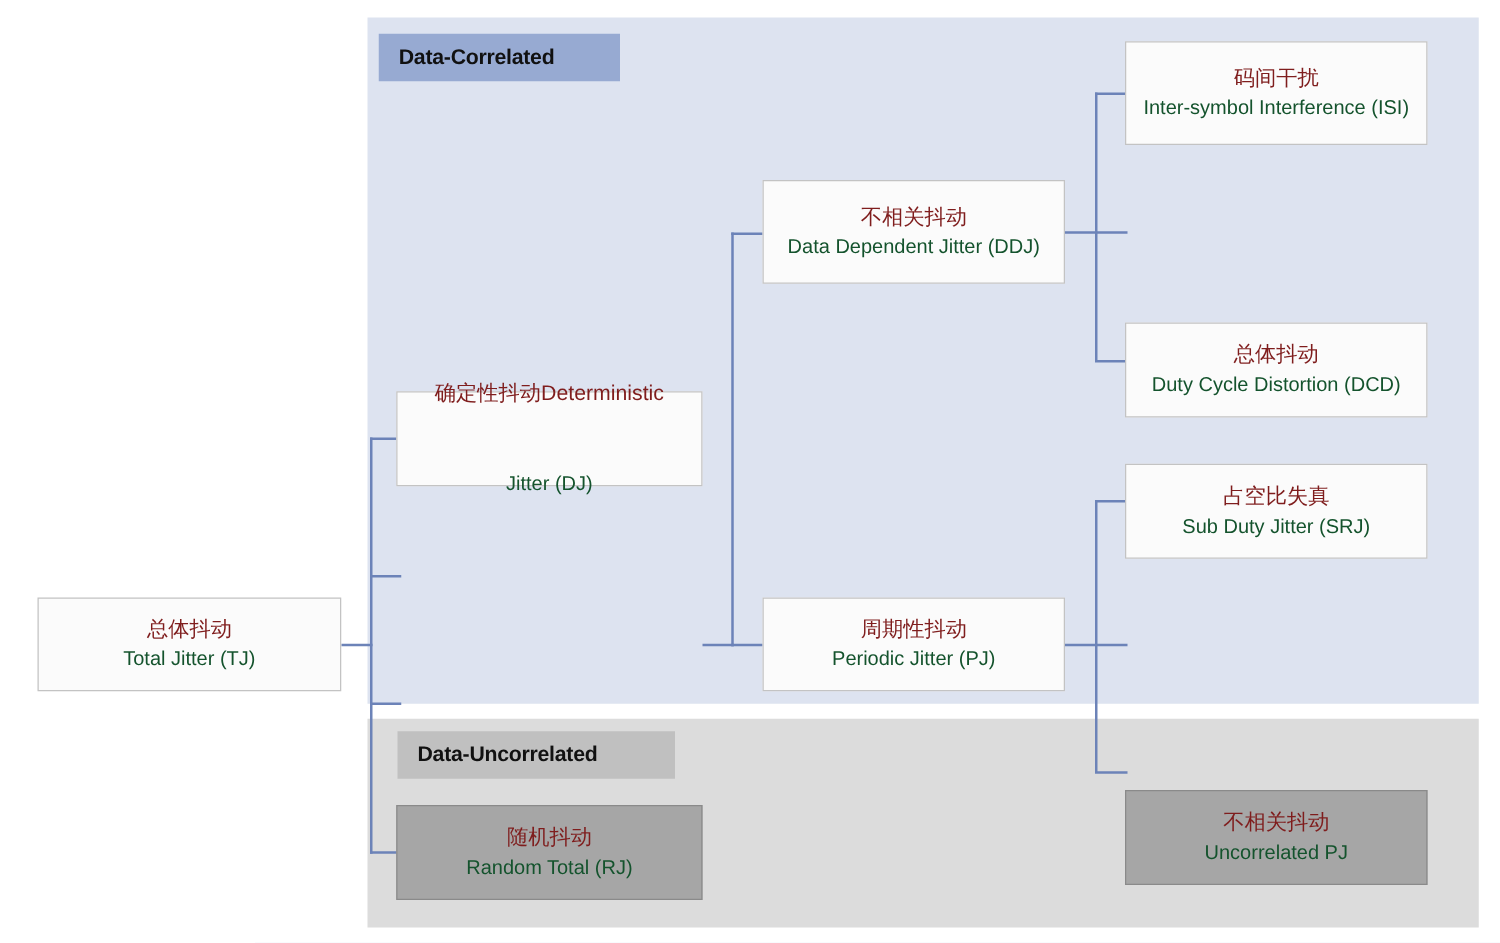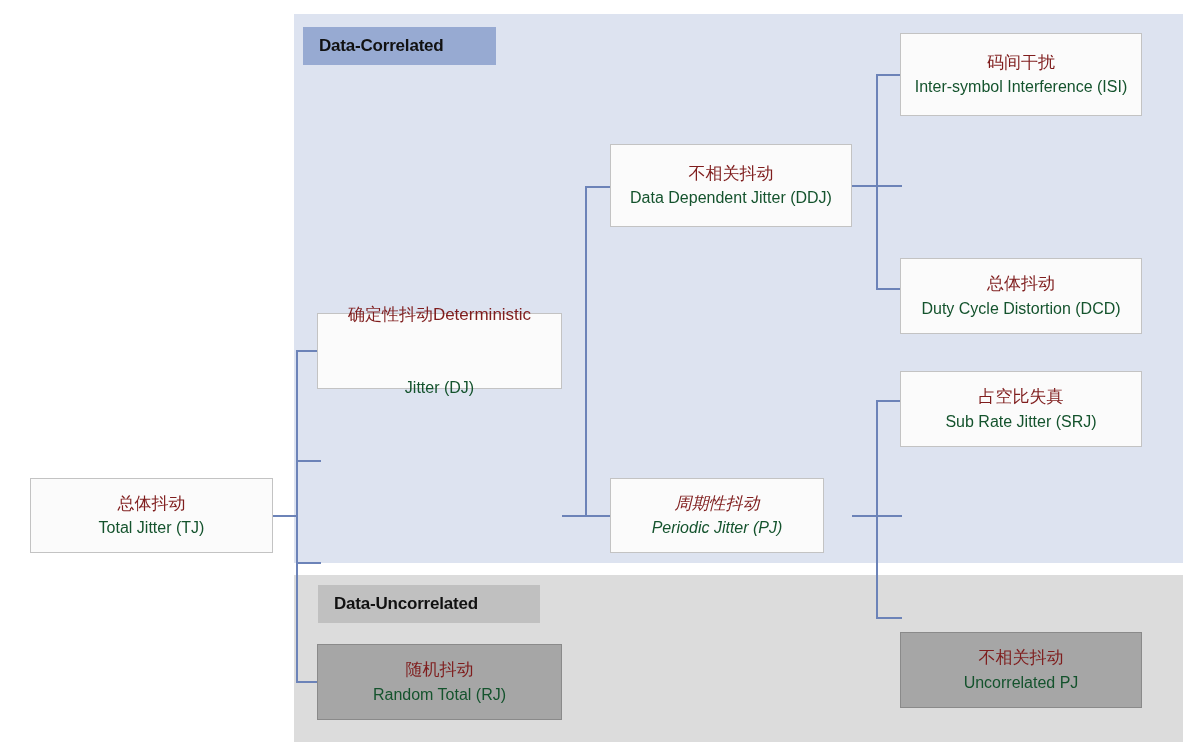--- a/index.html
+++ b/index.html
@@ -102,21 +102,21 @@
   }
   .node.dark {
     background: #a6a6a6;
     border: 1px solid #8a8a8a;
   }
 
   
   #node-tj   { left: 30px;  top: 478px; width: 243px; height: 75px; }
   #node-dj   { left: 317px; top: 313px; width: 245px; height: 76px; gap: 48px; }
   #node-ddj  { left: 610px; top: 144px; width: 242px; height: 83px; }
-  #node-pj   { left: 610px; top: 478px; width: 214px; height: 75px; font-style: italic; }
+  #node-pj   { left: 610px; top: 478px; width: 242px; height: 75px; }
   #node-isi  { left: 900px; top: 33px;  width: 242px; height: 83px; }
   #node-dcd  { left: 900px; top: 258px; width: 242px; height: 76px; }
   #node-srj  { left: 900px; top: 371px; width: 242px; height: 76px; }
   #node-upj  { left: 900px; top: 588px; width: 242px; height: 76px; margin-top: 44px; }
   #node-rj   { left: 317px; top: 644px; width: 245px; height: 76px; }
 
   #node-dj .cn { font-size: 17px; }
 </style>
 </head>
 <body>
@@ -180,21 +180,21 @@
     <div class="en">Inter-symbol Interference (ISI)</div>
   </div>
 
   <div class="node light" id="node-dcd">
     <div class="cn">总体抖动</div>
     <div class="en">Duty Cycle Distortion (DCD)</div>
   </div>
 
   <div class="node light" id="node-srj">
     <div class="cn">占空比失真</div>
-    <div class="en">Sub Rate Jitter (SRJ)</div>
+    <div class="en">Sub Duty Jitter (SRJ)</div>
   </div>
 
   <div class="node dark" id="node-upj">
     <div class="cn">不相关抖动</div>
     <div class="en">Uncorrelated PJ</div>
   </div>
 
   <div class="node dark" id="node-rj">
     <div class="cn">随机抖动</div>
     <div class="en">Random Total (RJ)</div>

